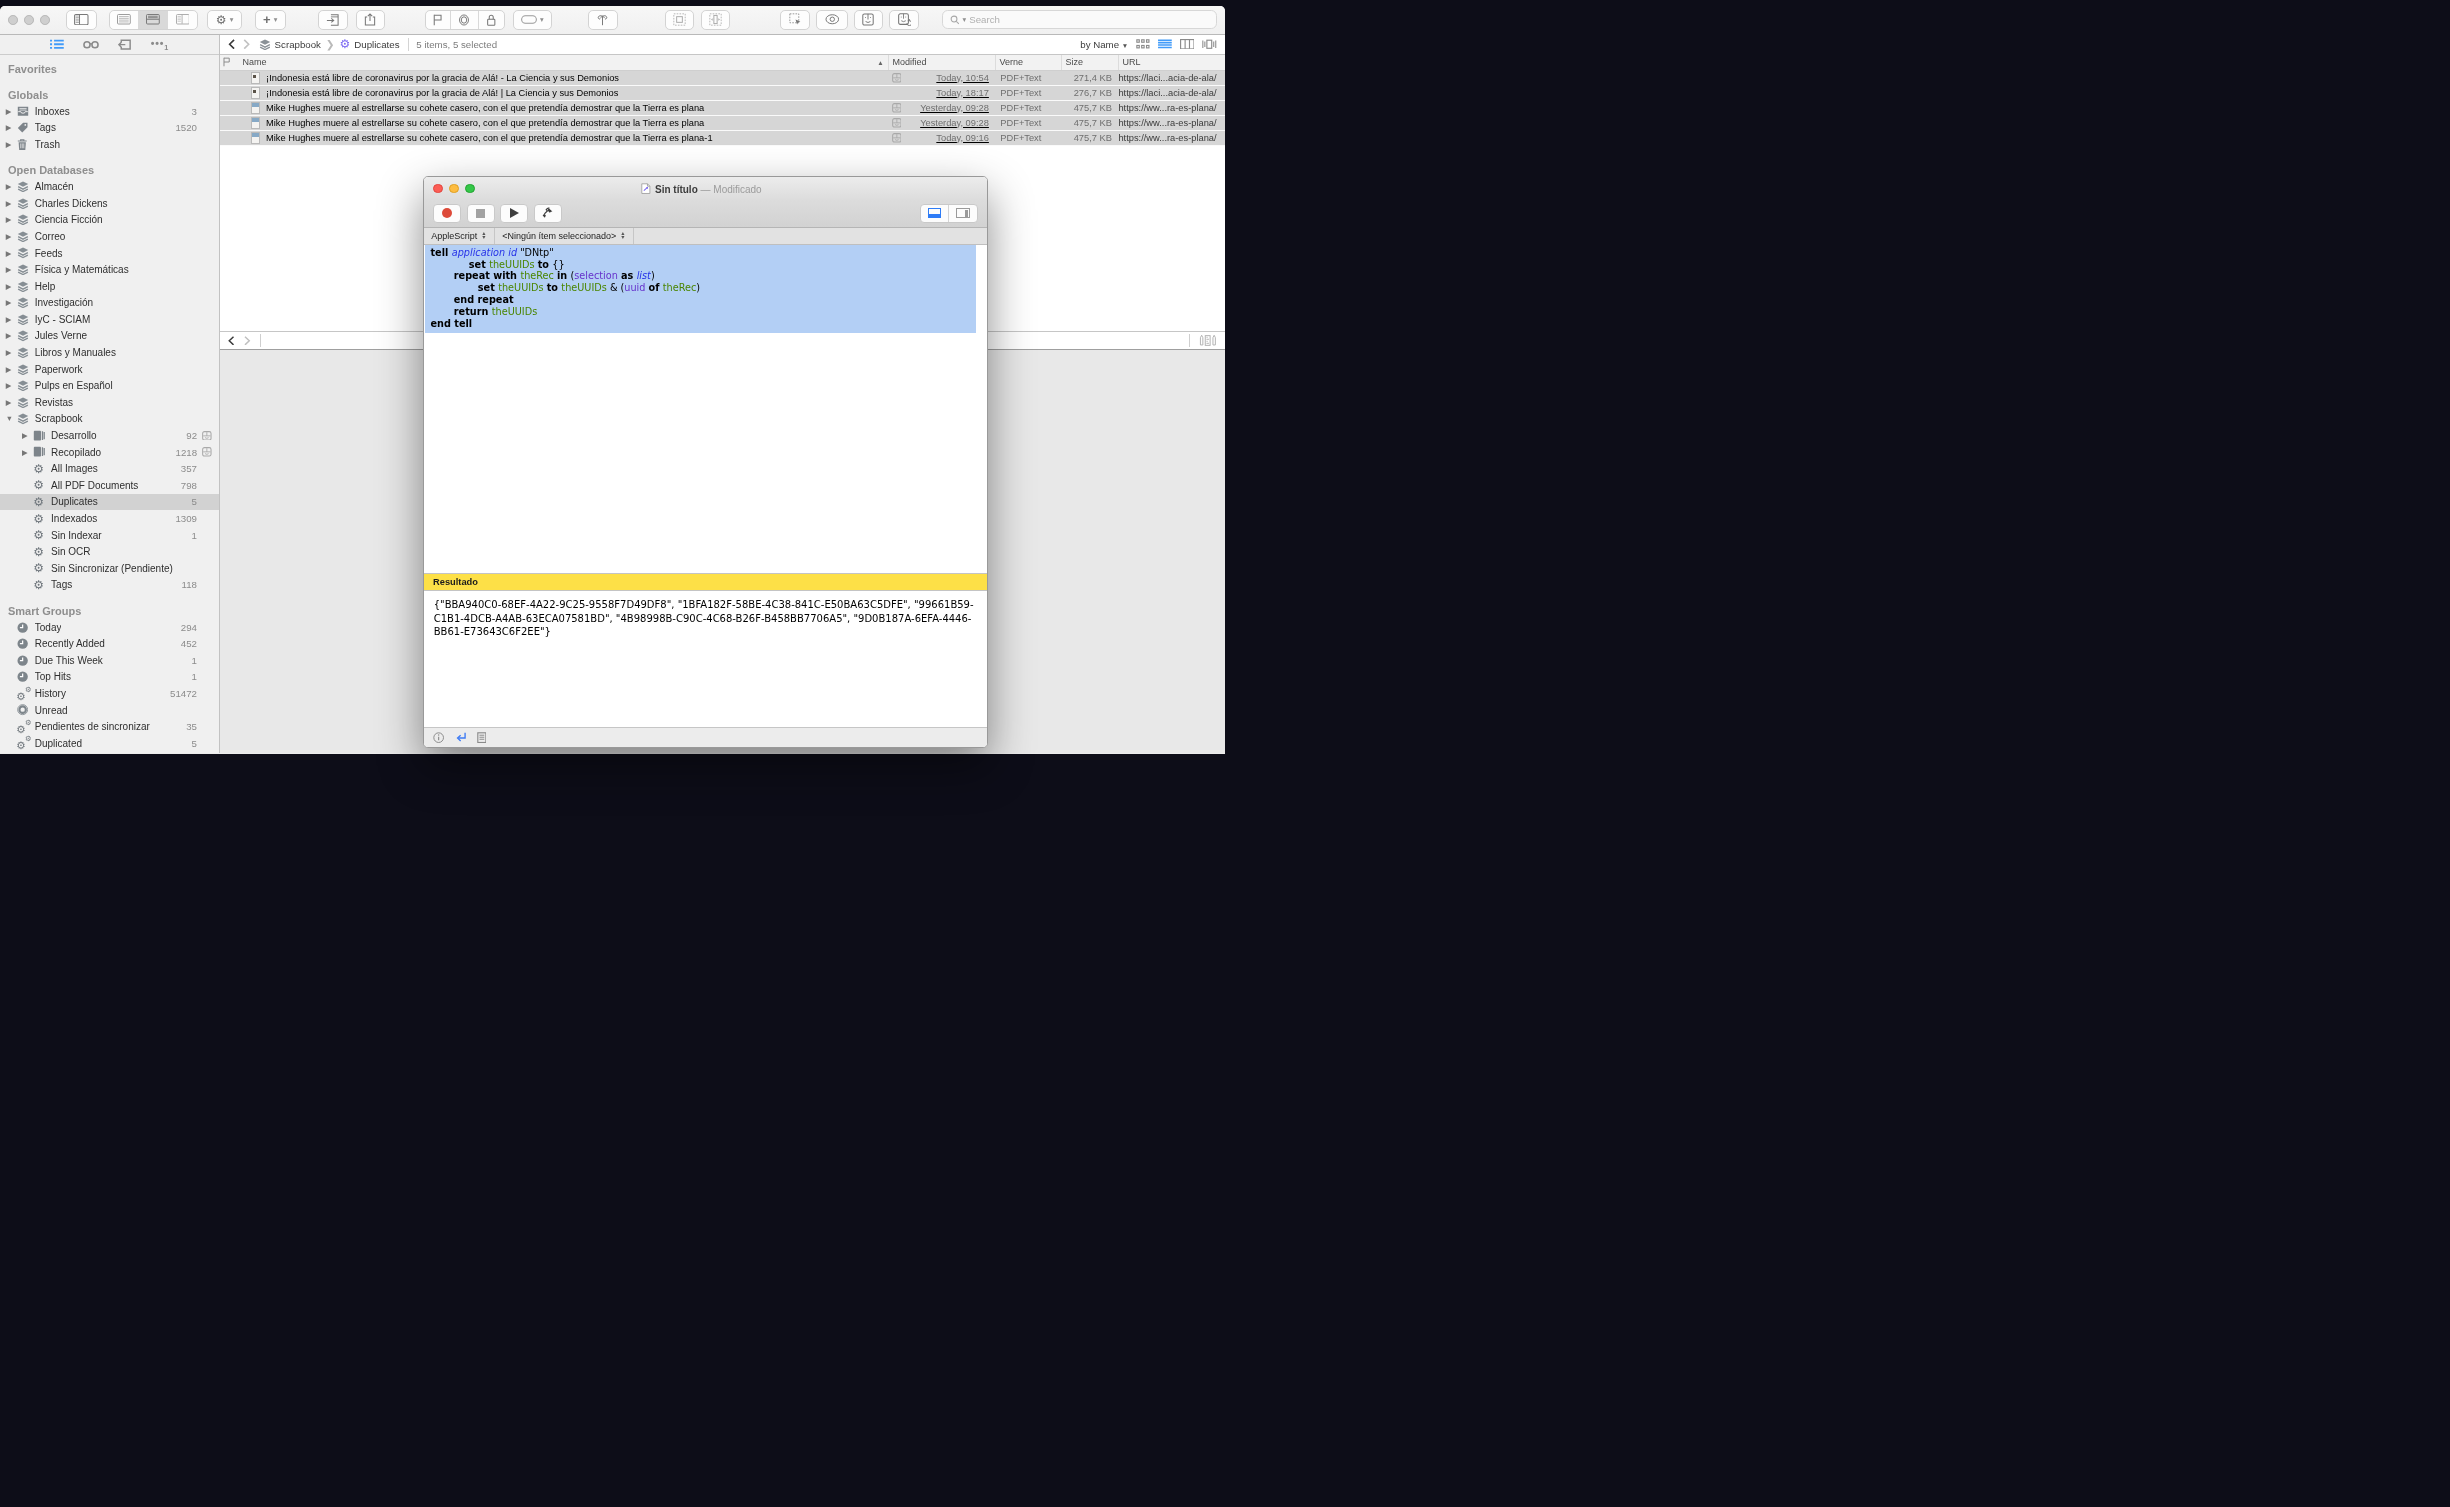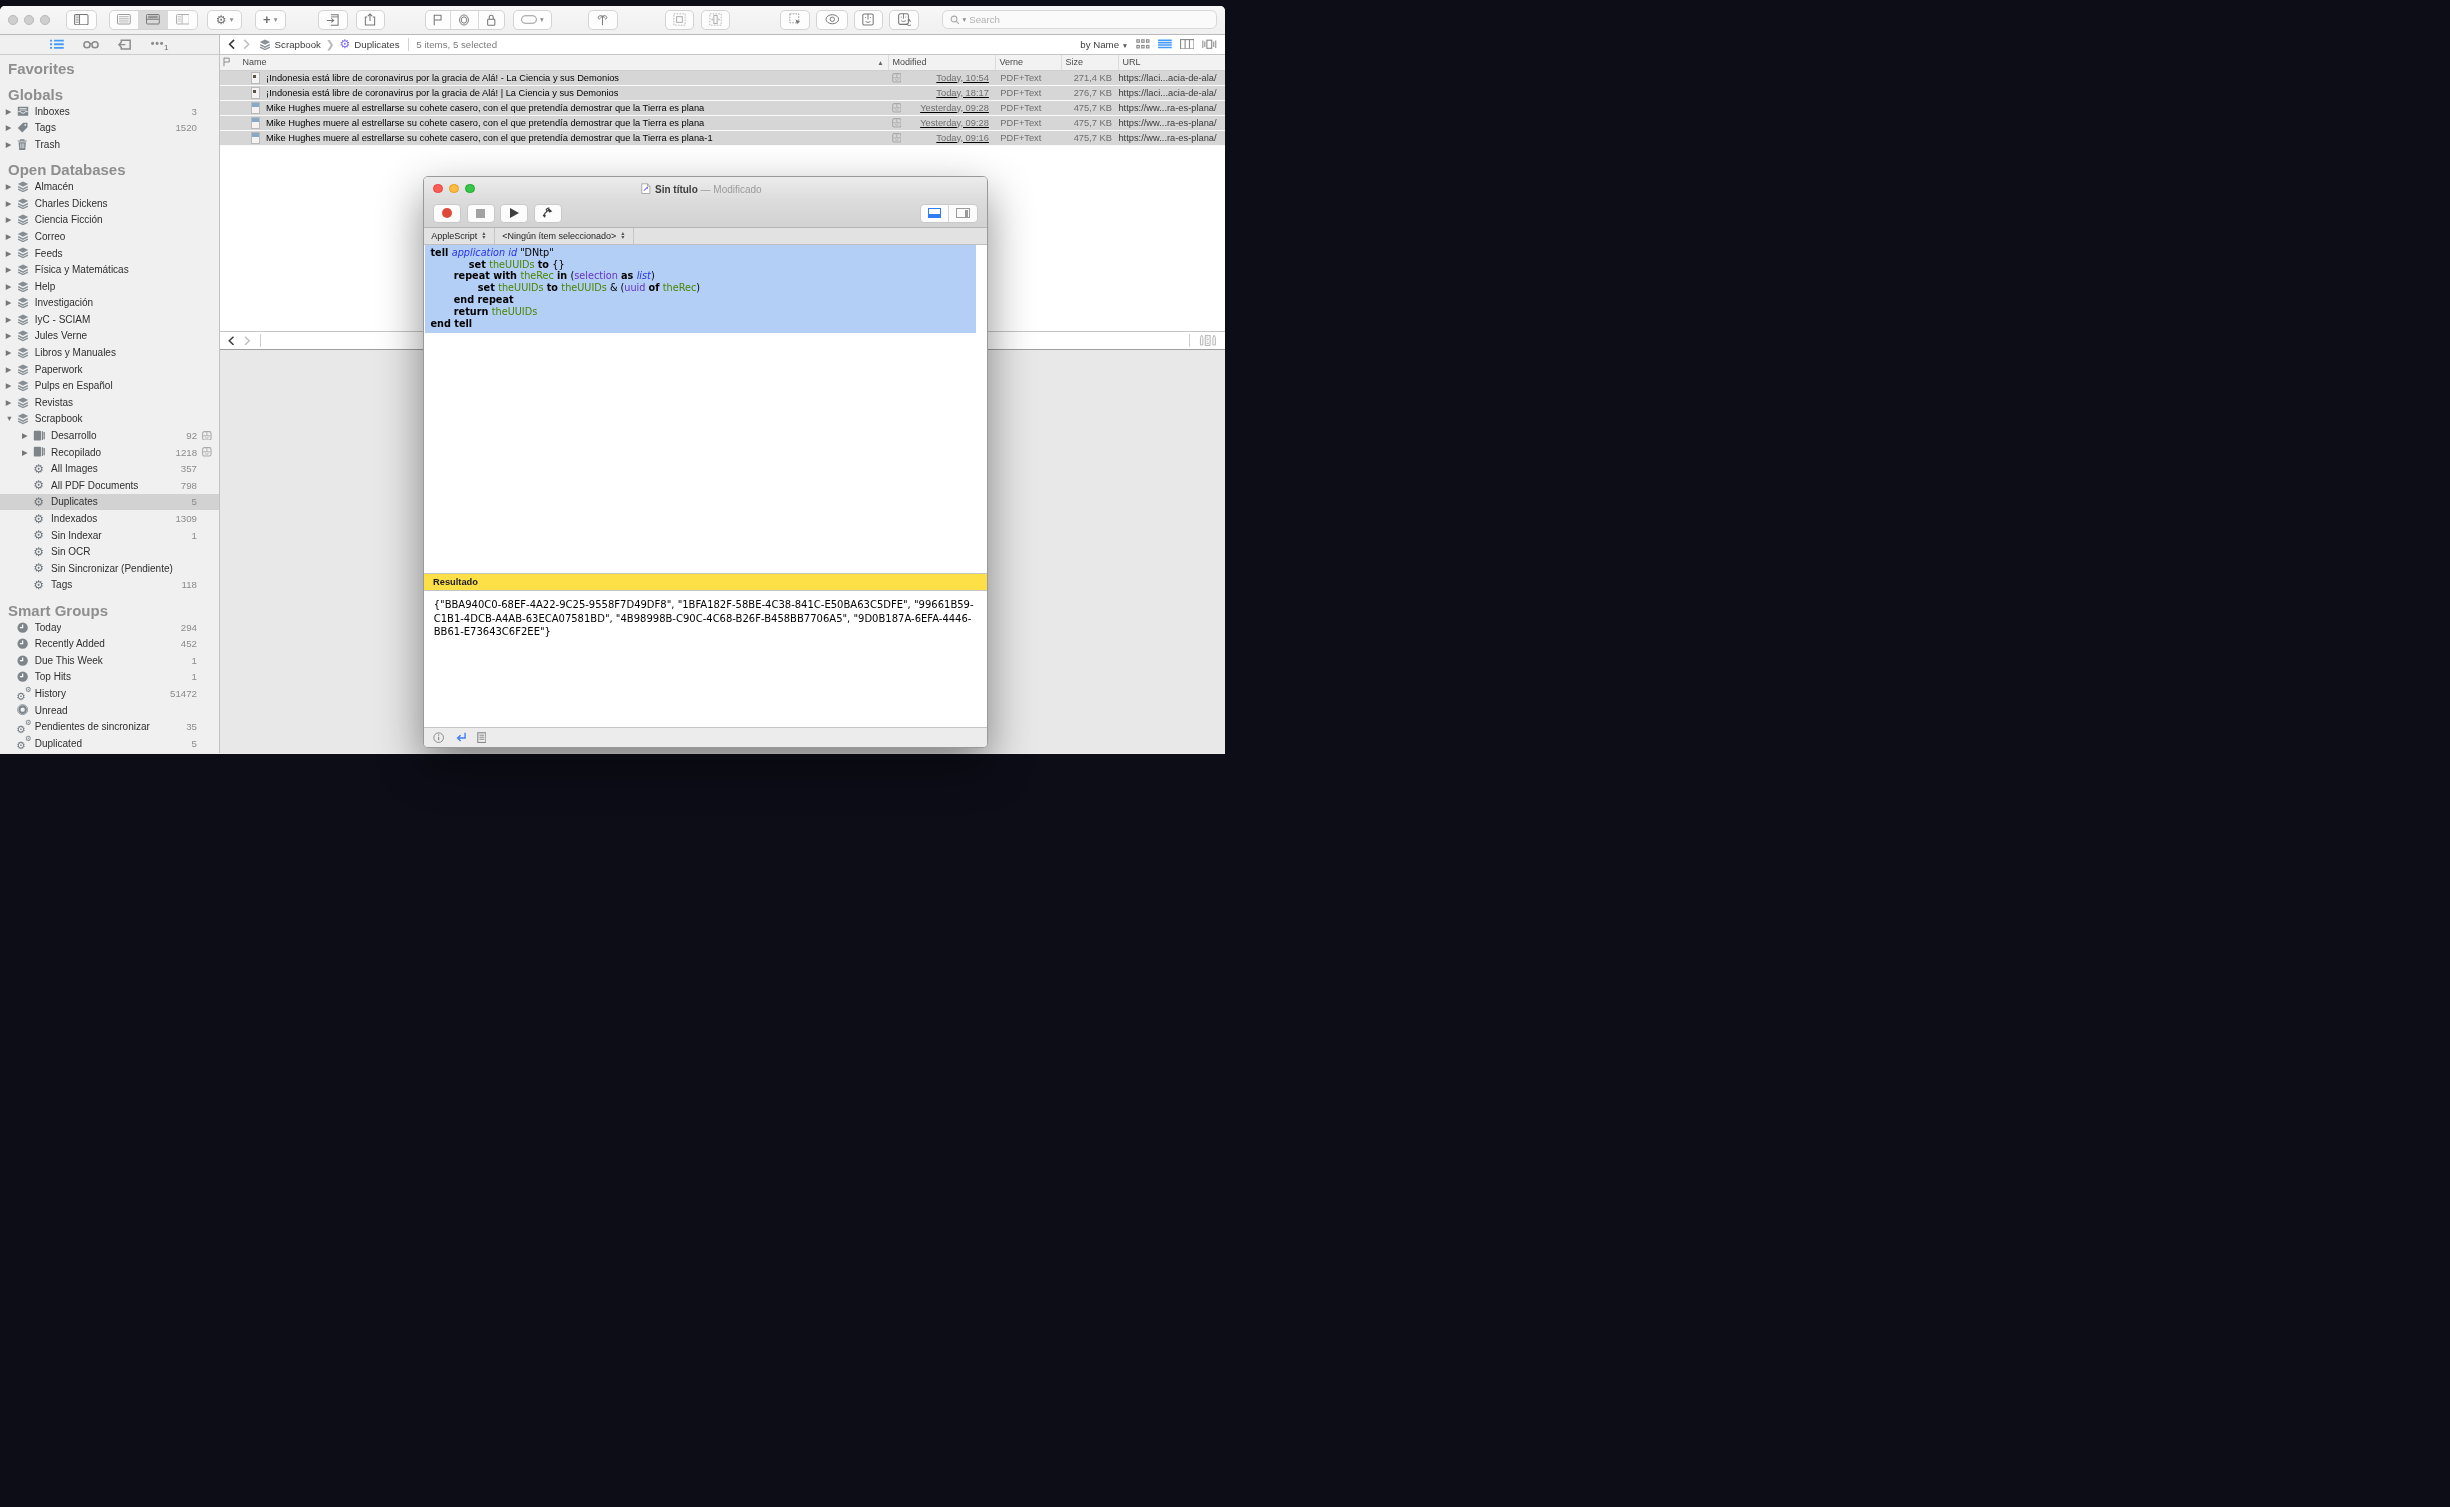--- a/index.html
+++ b/index.html
@@ -23,21 +23,21 @@
   .sp { flex:0 0 auto; }
   .searchbox { margin-left:auto; width:275px; height:19.4px; border:0.8px solid #d7d7d7; border-radius:5.7px;
                background:#fafafa; display:flex; align-items:center; padding:0 6.5px; color:#b0b0b0; font-size:9.7px; gap:3.2px; }
 
   .mbody { display:flex; height:calc(100% - 30px); }
 
   
   .sidebar { width:220px; background:#f0f0f0; border-right:0.8px solid #c2c2c2; display:flex; flex-direction:column; }
   .sbtools { height:20px; border-bottom:0.8px solid #cccccc; display:flex; align-items:center; justify-content:center; gap:19.4px; }
   .sblist { flex:1; overflow:hidden; padding-top:6.5px; font-size:10px; color:#2e2e2e; }
-  .sbsec-title { height:16px; line-height:16px; padding-left:8px; font-size:15px; font-weight:700; color:#8e8e8e; }
+  .sbsec-title { height:16px; line-height:16px; padding-left:8px; font-size:11px; font-weight:700; color:#8e8e8e; }
   .sbsec { margin-bottom:9.7px; }
   .sbi { height:16.6px; display:flex; align-items:center; padding-left:5.7px; position:relative; }
   .sbi.sel { background:#d2d2d2; }
   .sbi.ind1 { padding-left:22px; }
   .disc { width:11.3px; font-size:7.3px; color:#777; flex:0 0 11.3px; }
   .sico { width:15.4px; flex:0 0 15.4px; display:flex; align-items:center; color:#7b838a; }
   .sico .gearglyph { font-size:12px; line-height:12px; color:#6f767c; }
   .gears2 { position:relative; width:13px; height:13px; }
   .gears2 .g1 { position:absolute; left:-0.8px; bottom:-1.6px; font-size:10.5px; color:#6f767c; }
   .gears2 .g2 { position:absolute; right:-1.6px; top:-2.4px; font-size:7.3px; color:#6f767c; }

